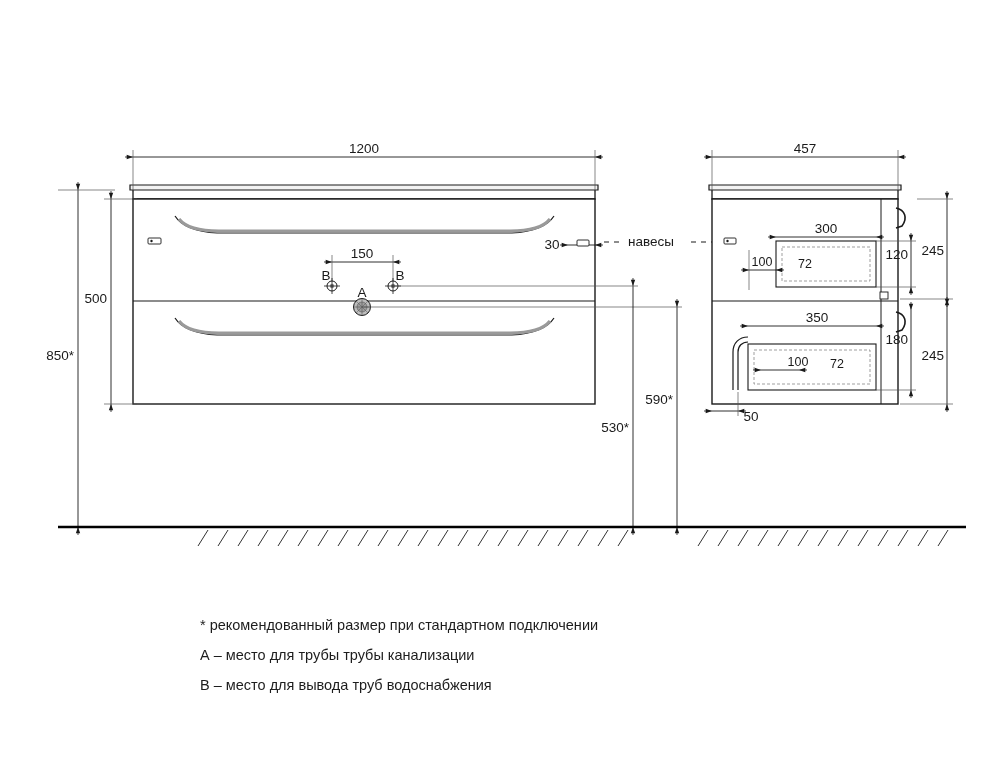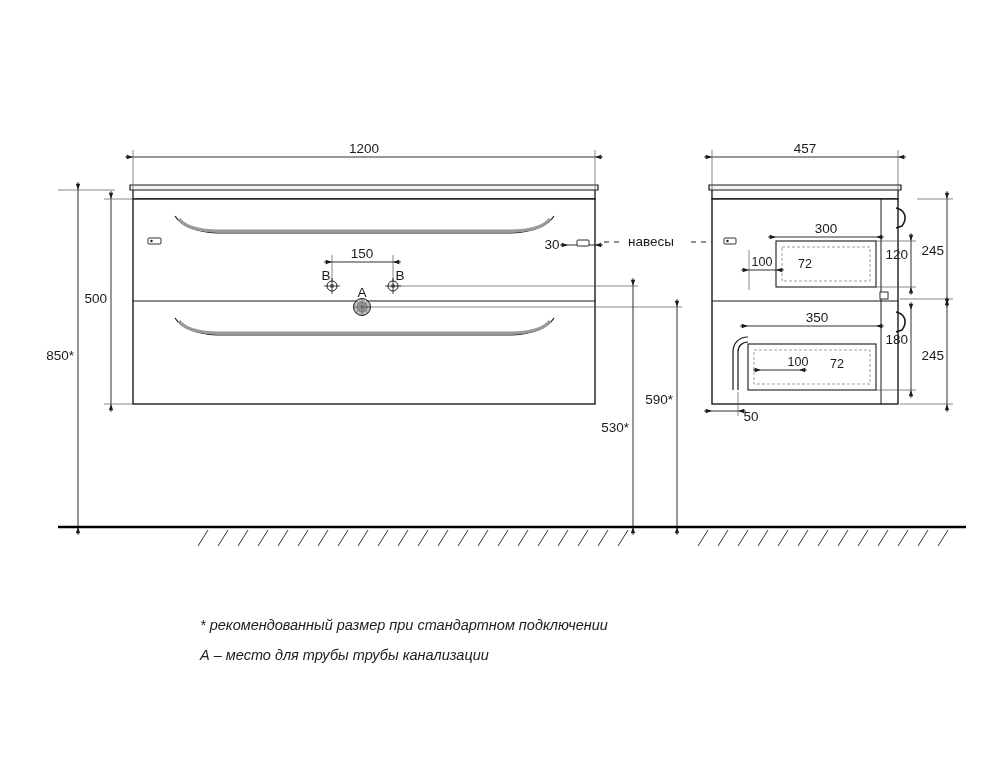--- a/index.html
+++ b/index.html
@@ -26,21 +26,20 @@
     position: absolute;
     left: 0; top: 0;
     width: 1000px;
     height: 782px;
   }
   .notes {
     position: absolute;
     left: 188px;
     top: 610px;
     width: 560px;
-    font-style: italic;
   }
   .note-line {
     font-size: 14.5px;
     line-height: 30px;
     color: #1d1d1d;
     white-space: pre;
   }
   text {
     font-family: "Liberation Sans", sans-serif;
     fill: #1a1a1a;
@@ -260,15 +259,16 @@
         <line x1="896" y1="530" x2="886" y2="546"></line>
         <line x1="916" y1="530" x2="906" y2="546"></line>
         <line x1="936" y1="530" x2="926" y2="546"></line>
       </g>
     </g>
   </svg>
 
   <div class="notes">
     <div class="note-line">* рекомендованный размер при стандартном подключении</div>
     <div class="note-line">А – место для трубы трубы канализации</div>
+    <div class="note-line">В – место для вывода труб водоснабжения</div>
   </div>
 
 </div>
 
 </body></html>

